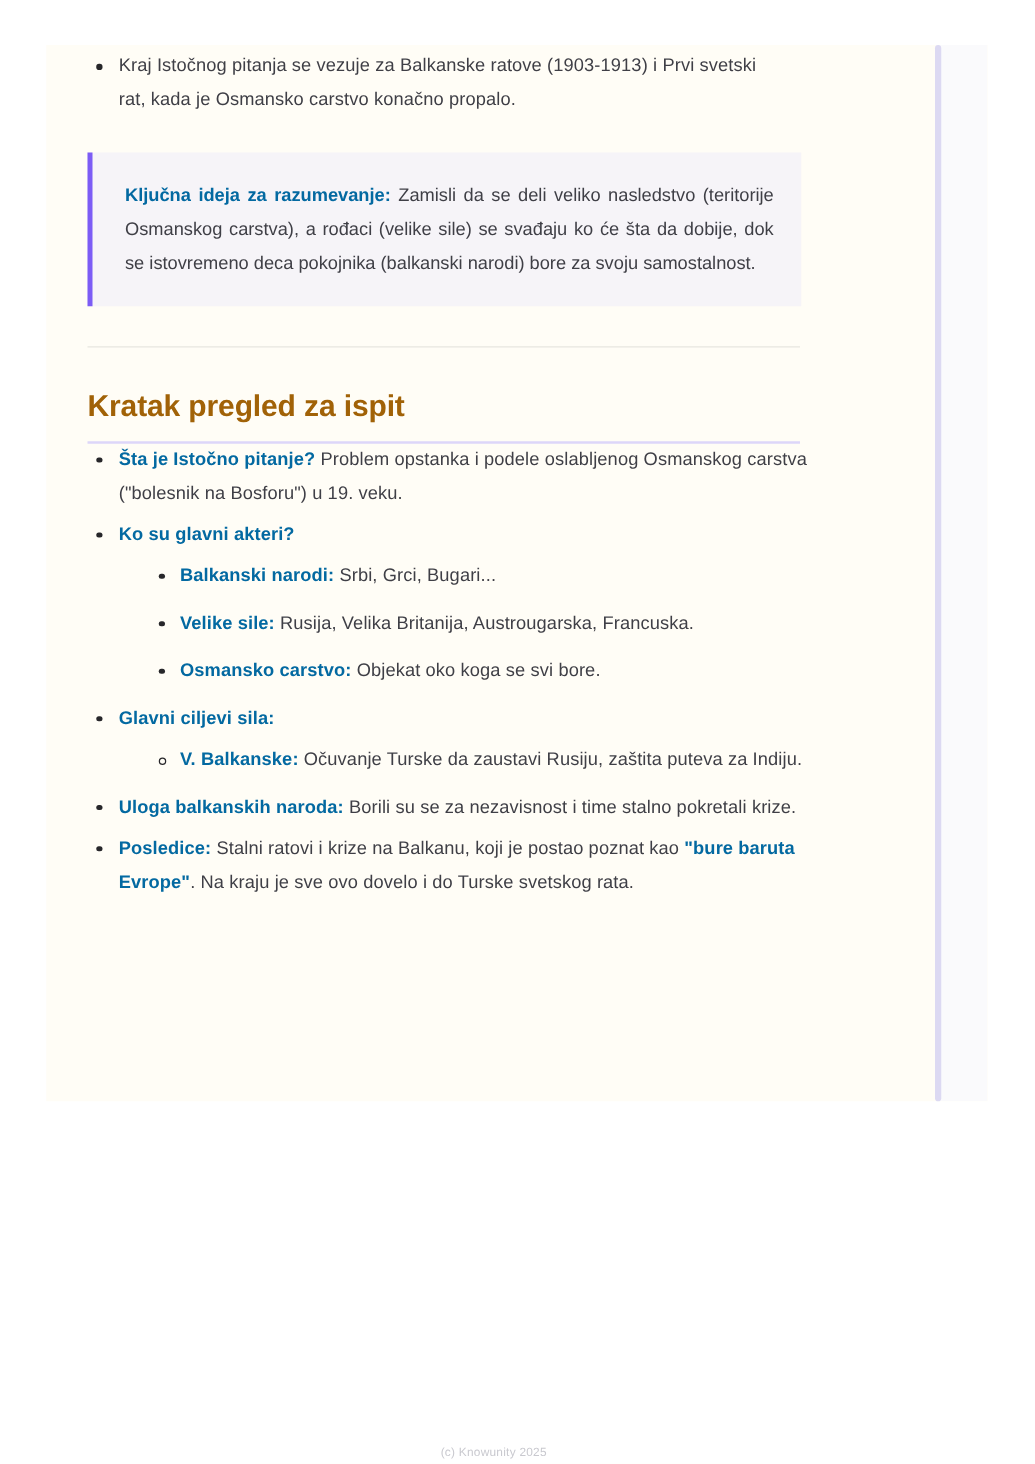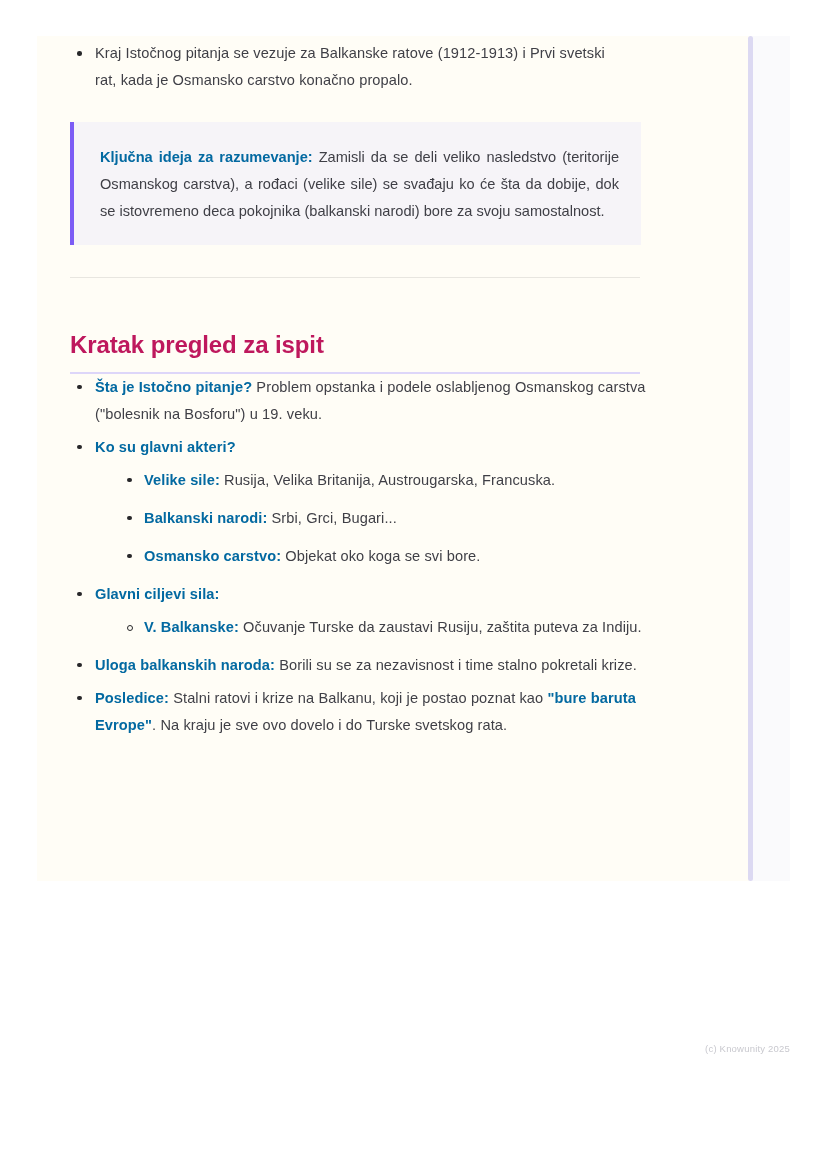--- a/index.html
+++ b/index.html
@@ -120,24 +120,24 @@
   .divider {
     margin: 32px 0 0 0;
     height: 1px;
     background: #e8e6e0;
     width: 570px;
     border: 0;
   }
 
   
   .section-head {
-    margin: 52px 0 0 0;
+    margin: 33px 0 0 0;
     font-size: 24px;
     font-weight: bold;
-    color: #be185d;
+    color: #a16207;
     letter-spacing: -0.1px;
     line-height: 30px;
   }
   .head-rule {
     margin-top: 12px;
     height: 1.6px;
     background: #ddd6f9;
     width: 570px;
   }
 
@@ -180,39 +180,39 @@
     width: 4.4px; height: 4.4px;
     top: 11px;
   }
 
   .gap-after { margin-bottom: 14px; }
 
   
   .footer {
     position: absolute;
     left: 0;
-    top: 1043px;
+    top: 1157px;
     width: 790px;
-    text-align: right;
+    text-align: center;
     font-size: 9.5px;
     color: #c9c9cf;
     letter-spacing: 0.2px;
   }
 </style>
 </head>
 <body>
 
 <div class="page-wrap">
 
   <div class="doc-panel">
     <div class="content">
 
       <ul class="lvl1 intro-list">
         <li>
-          <span class="body-text">Kraj Istočnog pitanja se vezuje za Balkanske ratove (1912-1913) i Prvi svetski rat, kada je Osmansko carstvo konačno propalo.</span>
+          <span class="body-text">Kraj Istočnog pitanja se vezuje za Balkanske ratove (1903-1913) i Prvi svetski rat, kada je Osmansko carstvo konačno propalo.</span>
         </li>
       </ul>
 
       <div class="callout">
         <p><b>Ključna ideja za razumevanje:</b><span> Zamisli da se deli veliko nasledstvo (teritorije Osmanskog carstva), a rođaci (velike sile) se svađaju ko će šta da dobije, dok se istovremeno deca pokojnika (balkanski narodi) bore za svoju samostalnost.</span></p>
       </div>
 
       <hr class="divider">
 
       <div class="section-head">Kratak pregled za ispit</div>
@@ -221,24 +221,24 @@
       <ul class="lvl1 summary-list">
 
         <li>
           <span class="line body-text"><b>Šta je Istočno pitanje?</b><span> Problem opstanka i podele oslabljenog Osmanskog carstva ("bolesnik na Bosforu") u 19. veku.</span></span>
         </li>
 
         <li>
           <span class="line body-text"><b>Ko su glavni akteri?</b></span>
           <ul class="lvl2">
             <li>
+              <span class="body-text"><b>Balkanski narodi:</b><span> Srbi, Grci, Bugari...</span></span>
+            </li>
+            <li>
               <span class="body-text"><b>Velike sile:</b><span> Rusija, Velika Britanija, Austrougarska, Francuska.</span></span>
-            </li>
-            <li>
-              <span class="body-text"><b>Balkanski narodi:</b><span> Srbi, Grci, Bugari...</span></span>
             </li>
             <li>
               <span class="body-text"><b>Osmansko carstvo:</b><span> Objekat oko koga se svi bore.</span></span>
             </li>
           </ul>
         </li>
 
         <li>
           <span class="line body-text"><b>Glavni ciljevi sila:</b></span>
           <ul class="lvl2 hollow">

